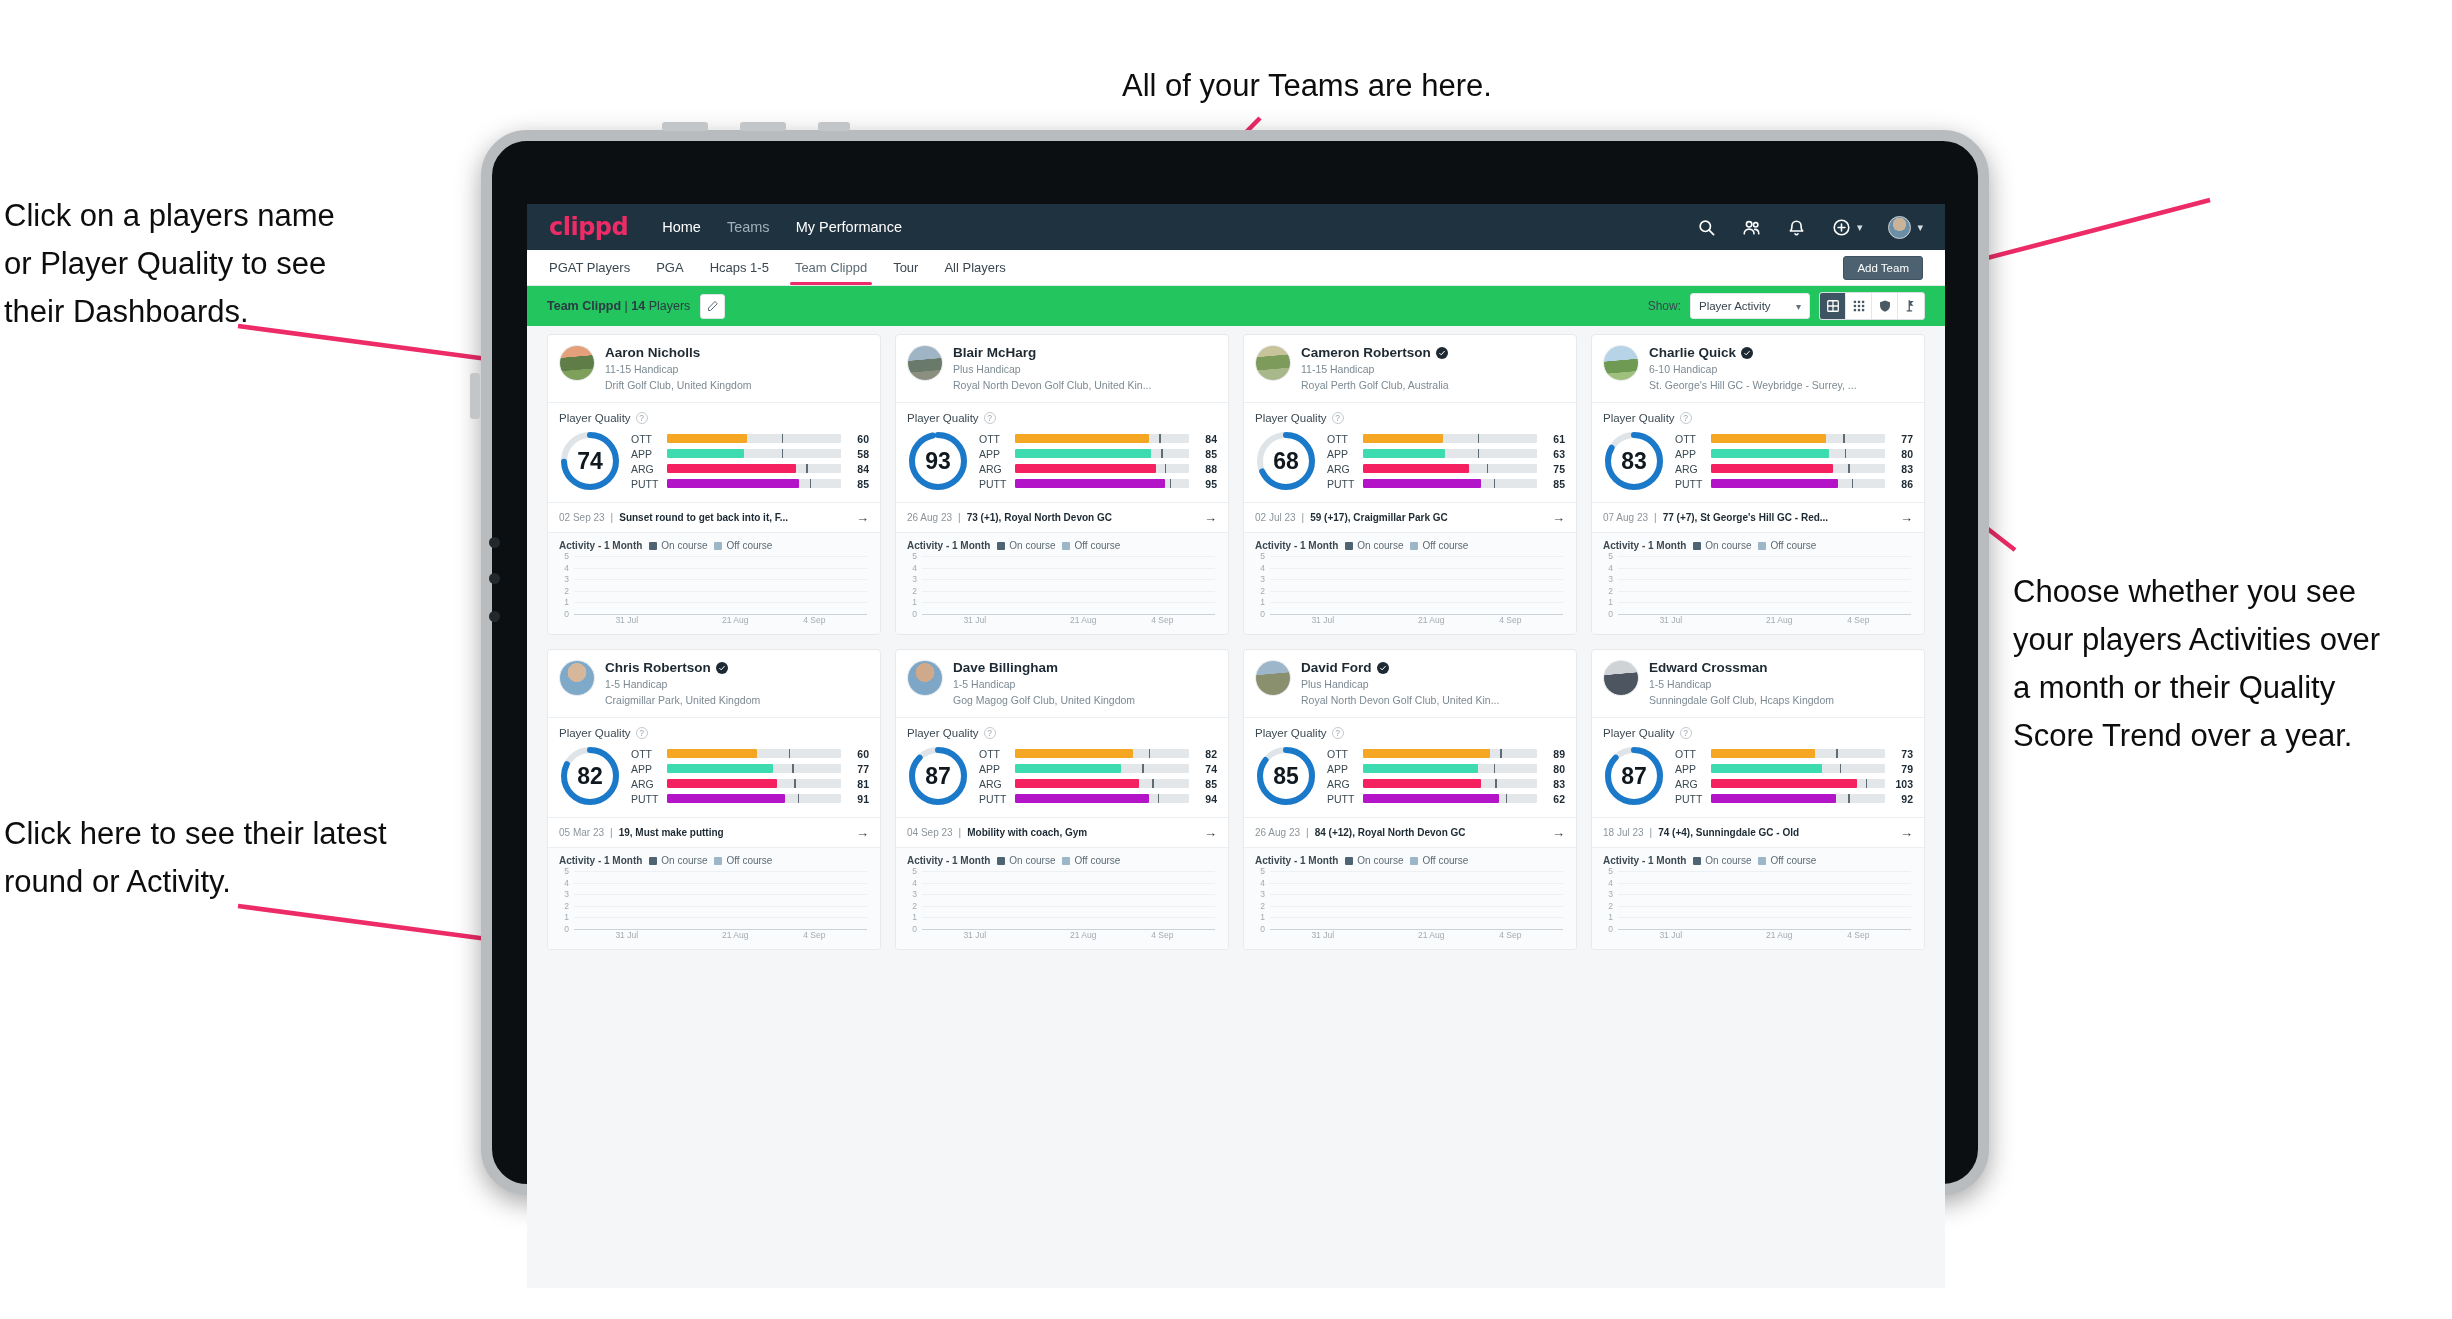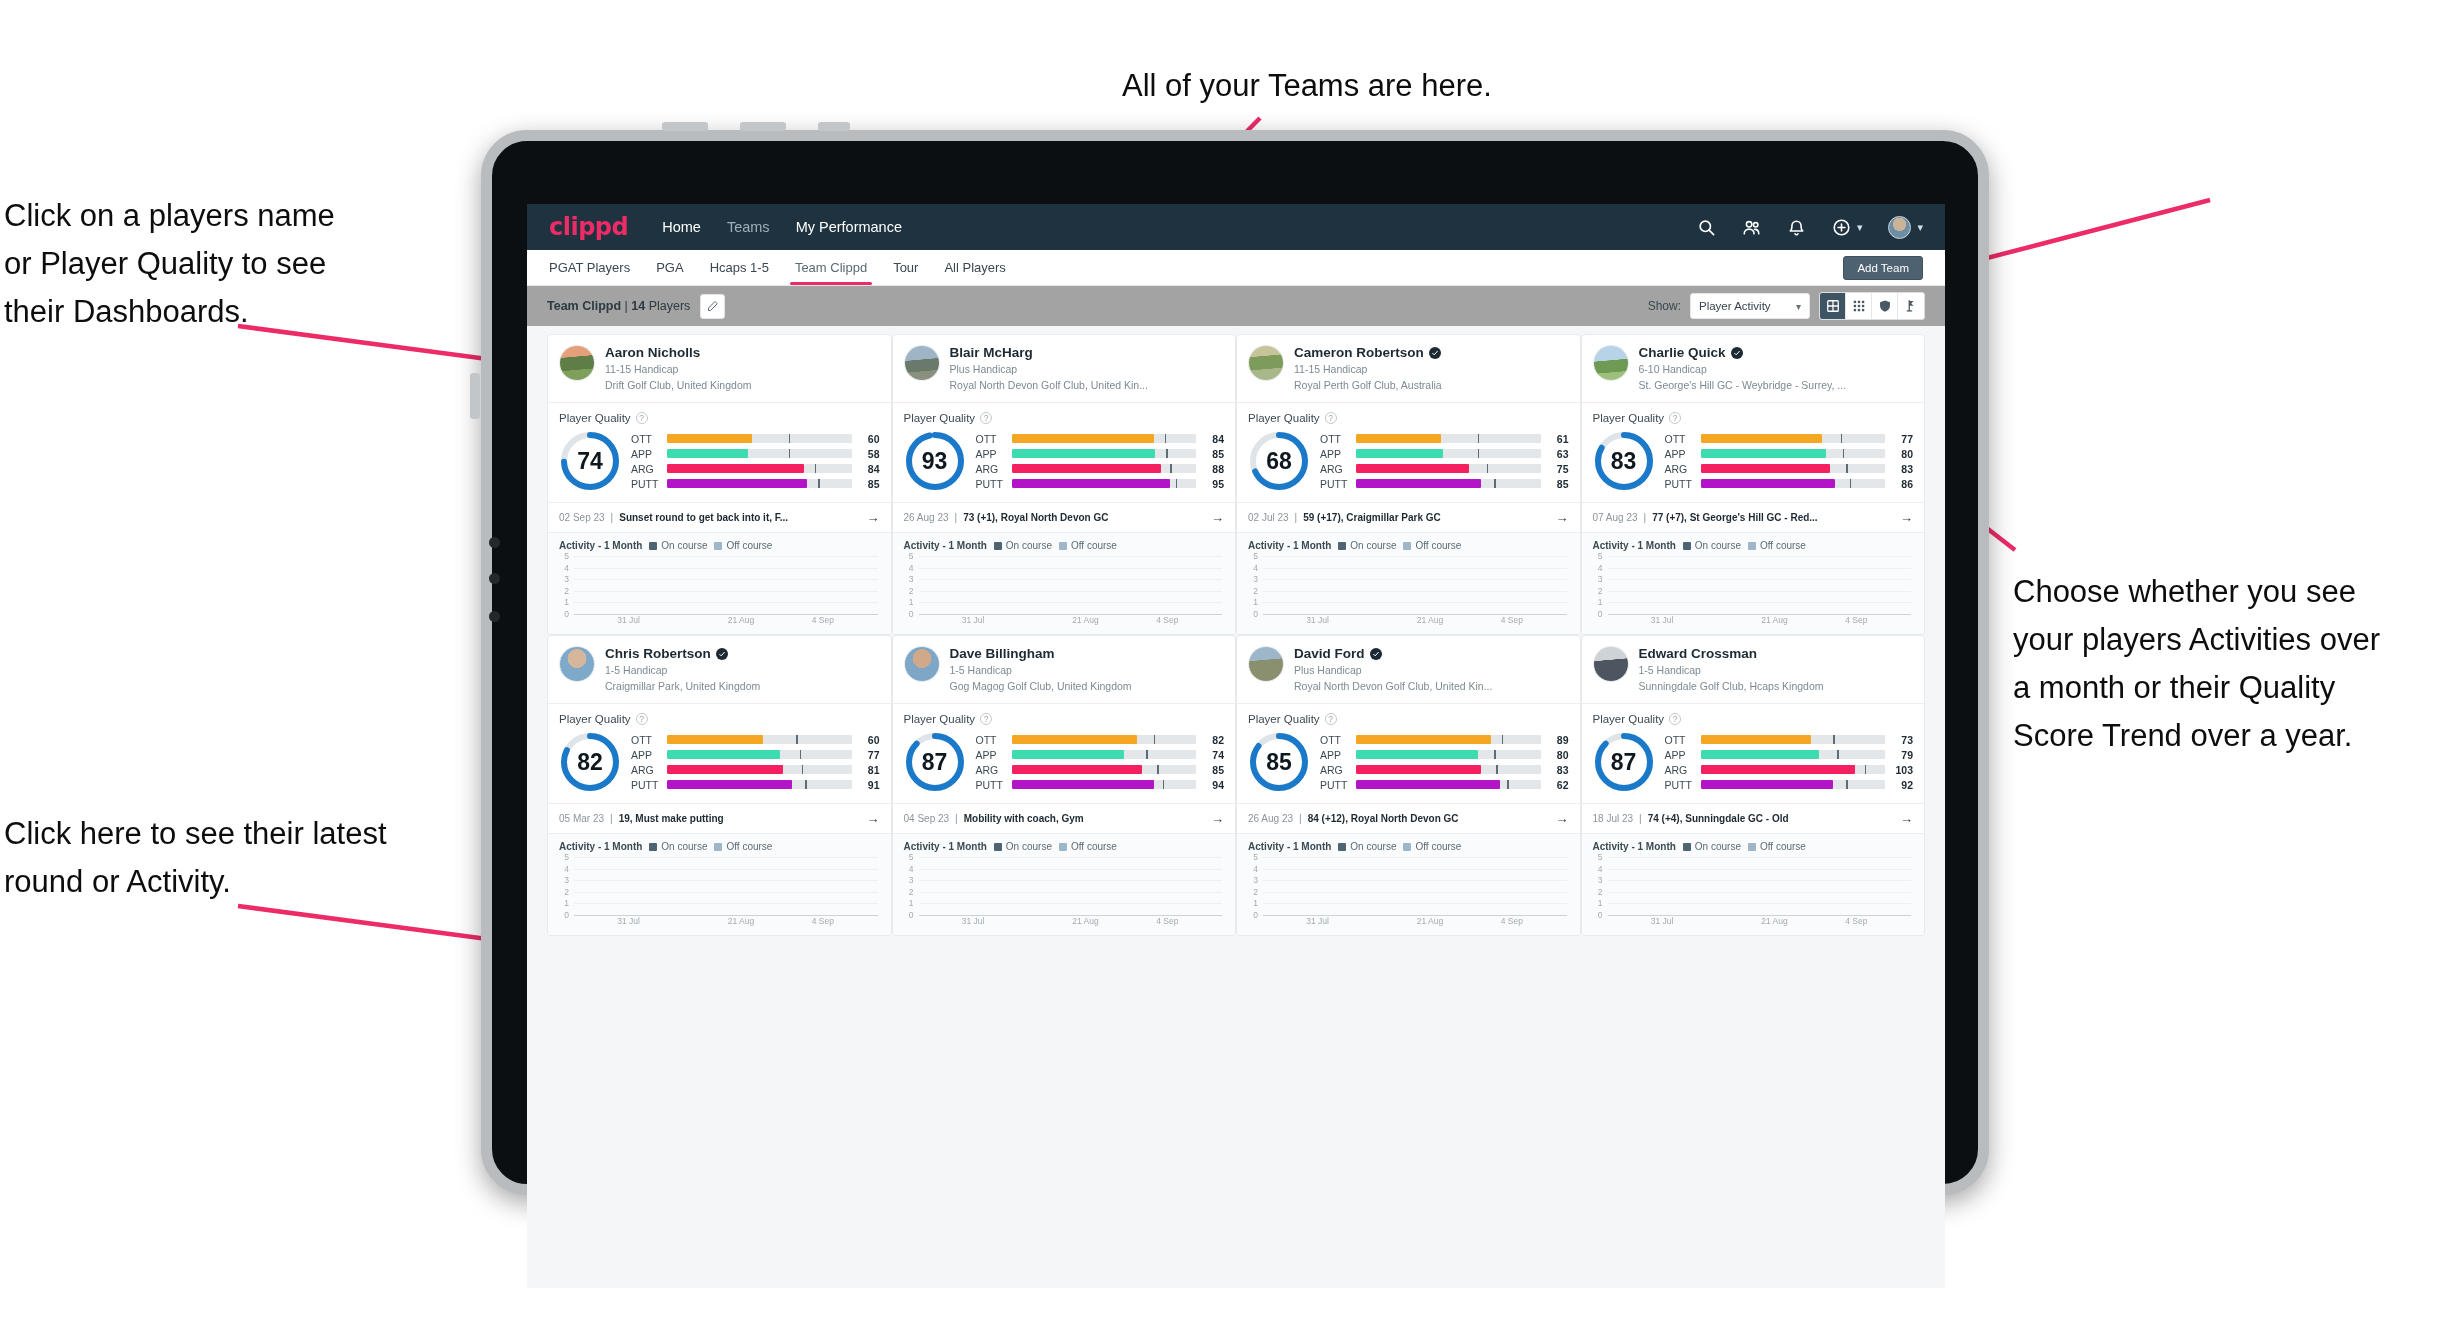--- a/index.html
+++ b/index.html
@@ -83,21 +83,21 @@
     content:""; position:absolute; left:-5px; right:-5px; bottom:-1px; height:3px; background:#ec2b67; border-radius:2px;
   }
   .addteam {
     position:absolute; right: 22px; top: 6px;
     background:#4d6270; color:#fff; font-size:11.5px; padding: 5px 13px; border-radius:3px;
     border: 1px solid #3e515d;
   }
 
   
   .toolbar {
-    height: 40px; background:#a3a3a3; display:flex; align-items:center; padding: 0 20px; gap: 10px;
+    height: 40px; background:#22c55e; display:flex; align-items:center; padding: 0 20px; gap: 10px;
   }
   .teamlabel { font-size: 12.5px; color:#2c3a43; white-space: nowrap; }
   .teamlabel b { font-weight: 700; }
   .pencil-btn {
     width: 25px; height: 25px; background:#fff; border:1px solid #dfe4e8; border-radius:3px;
     display:flex; align-items:center; justify-content:center; color:#5d6b75;
   }
   .pencil-btn svg { width:12px; height:12px; display:block; }
   .searchbox {
     flex: 1; height: 27px; background:#fff; border:1px solid #e2e7ea; border-radius:3px;
@@ -117,20 +117,21 @@
     width: 26px; height: 26px; display:flex; align-items:center; justify-content:center;
     border-right:1px solid #e2e7ea; color:#4a5a64;
   }
   .viewbtn:last-child { border-right:none; }
   .viewbtn.active { background:#3f5462; color:#fff; }
   .viewbtn svg { width:14px; height:14px; display:block; }
 
   
   .grid {
     padding: 8px 20px 0; display: grid; grid-template-columns: repeat(4, 1fr);
+    gap: 14px;
   }
   .card { background:#ffffff; border:1px solid #e6eaed; border-radius:4px; overflow:hidden; }
   .card-head { display:flex; gap:10px; padding: 10px 11px 10px; align-items:flex-start; }
   .avatar {
     width: 36px; height: 36px; border-radius:50%; flex:none; border:1.5px solid #e7ebee;
   }
   .av1 { background: linear-gradient(175deg,#e4a07a 0 32%, #5f7d46 33% 68%, #7ea05a 69% 100%); }
   .av2 { background: linear-gradient(175deg,#9fb4c4 0 40%, #6a7a6a 41% 72%, #8a8f7e 73% 100%); }
   .av3 { background: linear-gradient(175deg,#c7c39b 0 30%, #7d9b5a 31% 66%, #a9b88b 67% 100%); }
   .av4 { background: linear-gradient(175deg,#b7d3e8 0 42%, #6f9a53 43% 75%, #9ec07c 76% 100%); }

